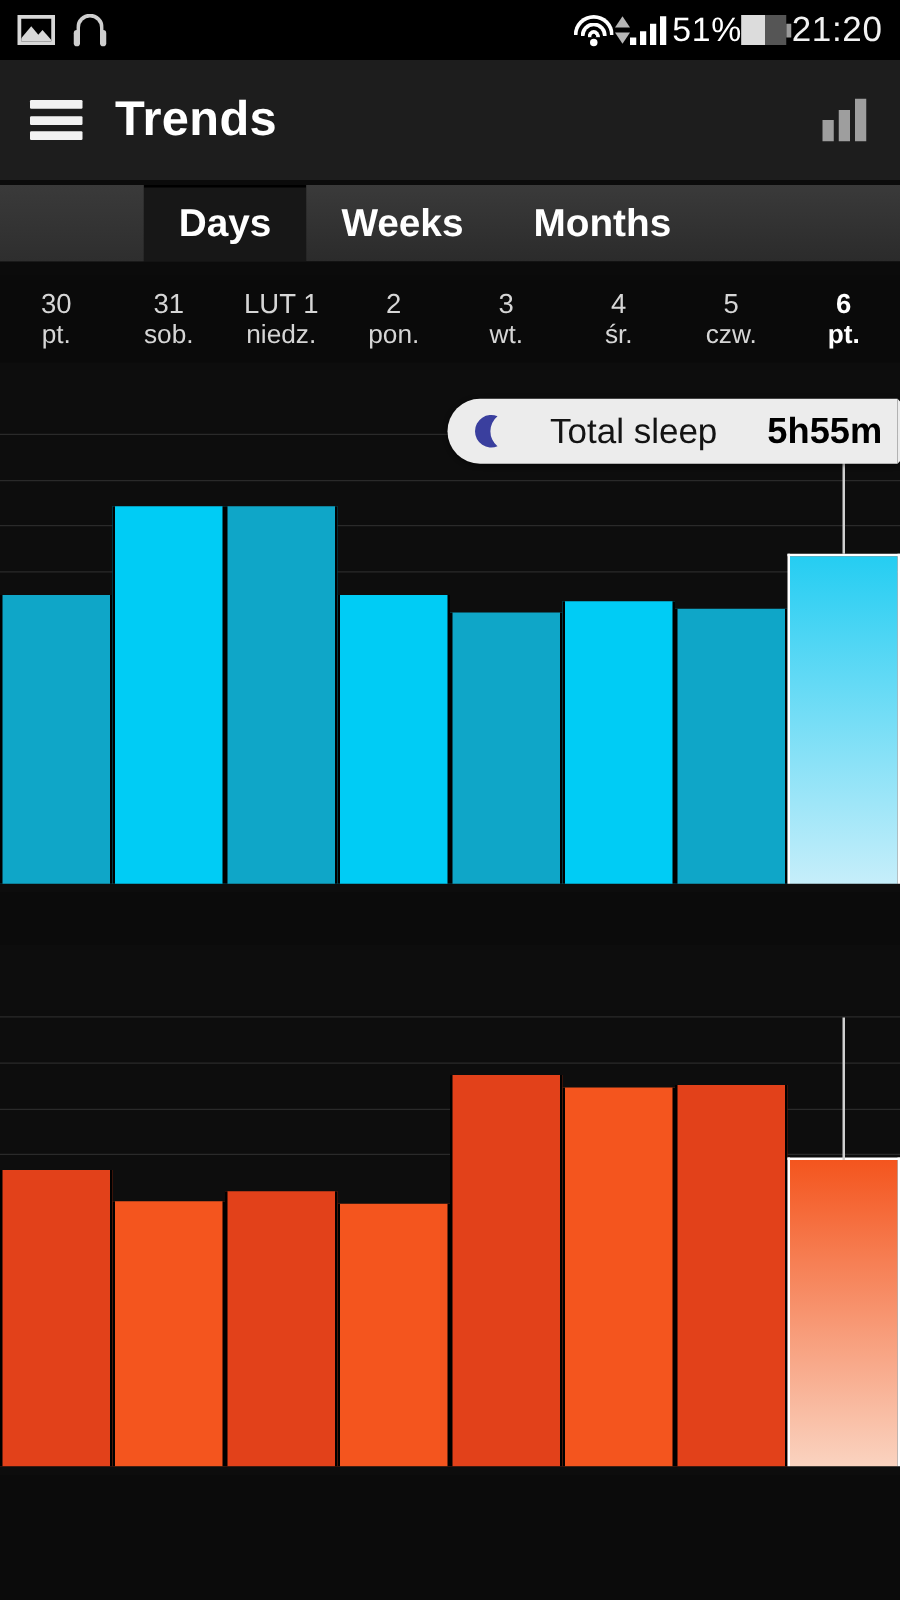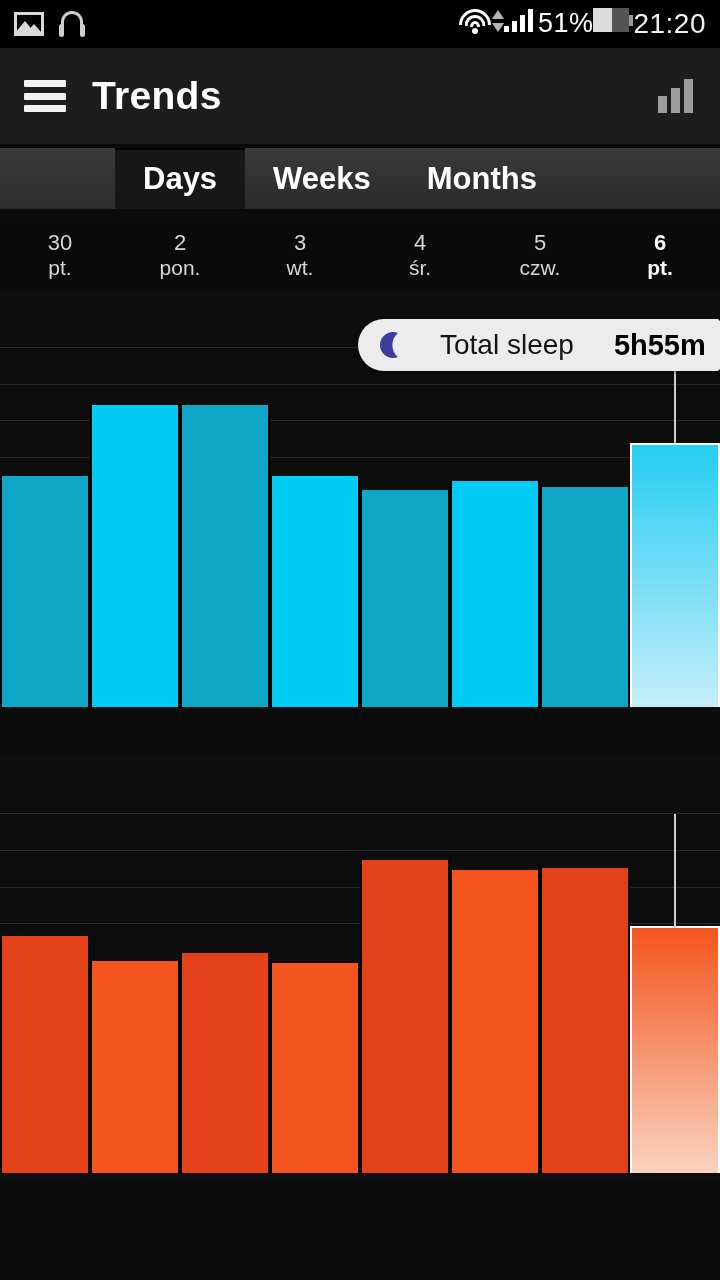--- a/index.html
+++ b/index.html
@@ -10,21 +10,21 @@
     overflow:hidden;
   }
   #root { position:relative; width:720px; height:1280px; background:#0b0b0b; }
 
   
   .statusbar{
     position:absolute; left:0; top:0; width:720px; height:48px;
     background:#000; display:flex; align-items:center; padding:0 14px;
   }
   .sb-left{ display:flex; align-items:center; gap:14px; }
-  .sb-right{ margin-left:auto; display:flex; align-items:flex-start; gap:0; }
+  .sb-right{ margin-left:auto; display:flex; align-items:center; gap:0; }
   .sb-text{ color:#fff; font-size:27px; font-weight:400; letter-spacing:.5px; }
   .sb-time{ color:#f2f2f2; font-size:28px; letter-spacing:.5px; }
 
   .icon-screenshot{ width:30px; height:24px; border:3px solid #d8d8d8; position:relative; overflow:hidden;}
   .icon-screenshot:before{
     content:""; position:absolute; left:-2px; bottom:0; width:0;height:0;
     border-left:10px solid transparent; border-right:10px solid transparent; border-bottom:12px solid #d8d8d8;
   }
   .icon-screenshot:after{
     content:""; position:absolute; right:-1px; bottom:0; width:0;height:0;
@@ -196,20 +196,28 @@
       <span>Months</span>
     </div>
   </div>
 
   <div class="datestrip">
     <div class="dcell">
       <span class="dnum">30</span>
       <span class="ddow">pt.</span>
     </div>
     <div class="dcell">
+      <span class="dnum">31</span>
+      <span class="ddow">sob.</span>
+    </div>
+    <div class="dcell">
+      <span class="dnum">LUT 1</span>
+      <span class="ddow">niedz.</span>
+    </div>
+    <div class="dcell">
       <span class="dnum">2</span>
       <span class="ddow">pon.</span>
     </div>
     <div class="dcell">
       <span class="dnum">3</span>
       <span class="ddow">wt.</span>
     </div>
     <div class="dcell">
       <span class="dnum">4</span>
       <span class="ddow">śr.</span>

